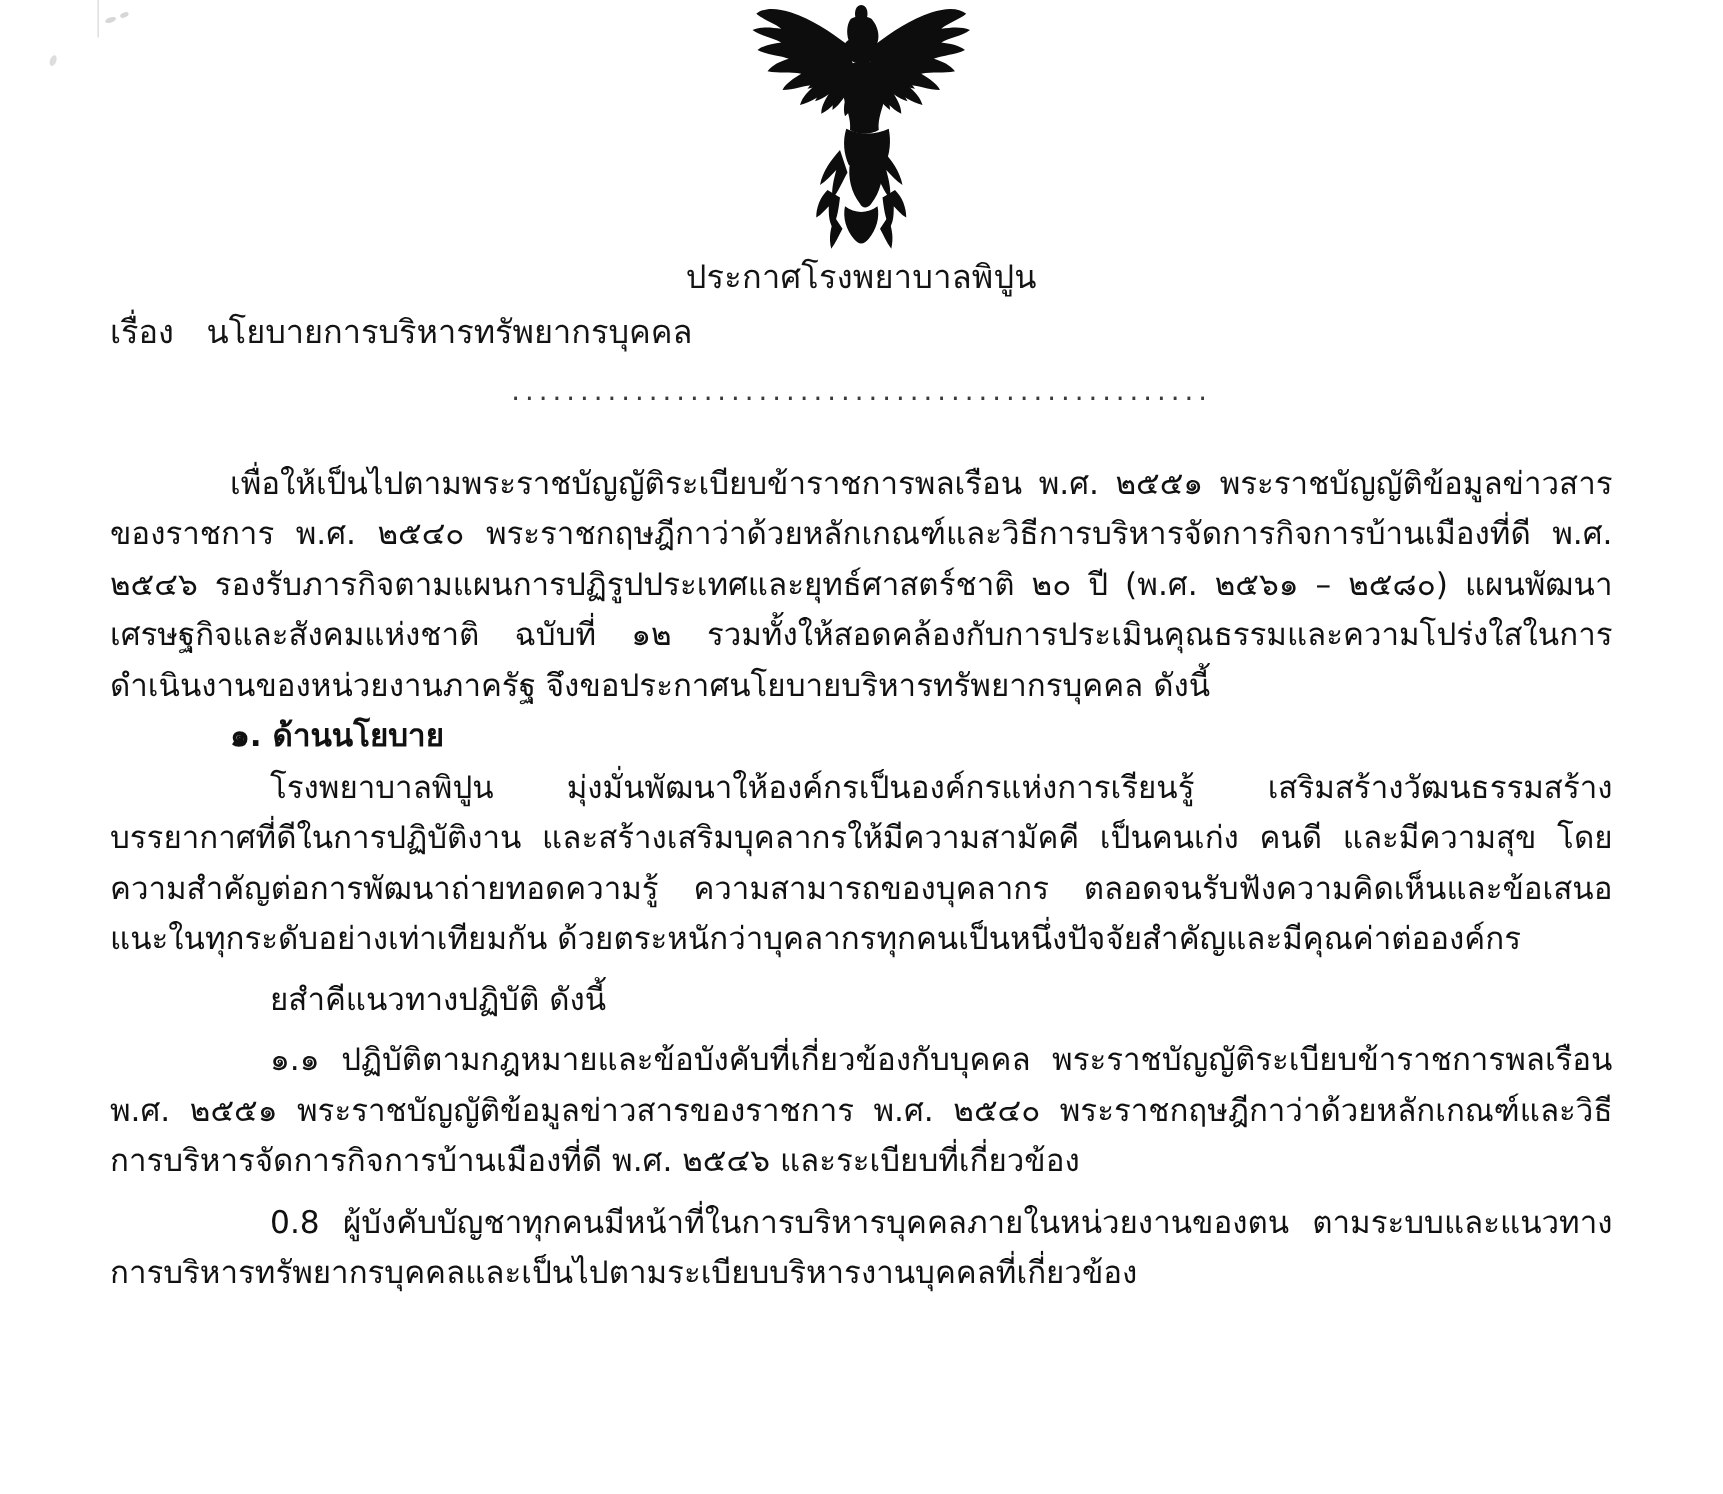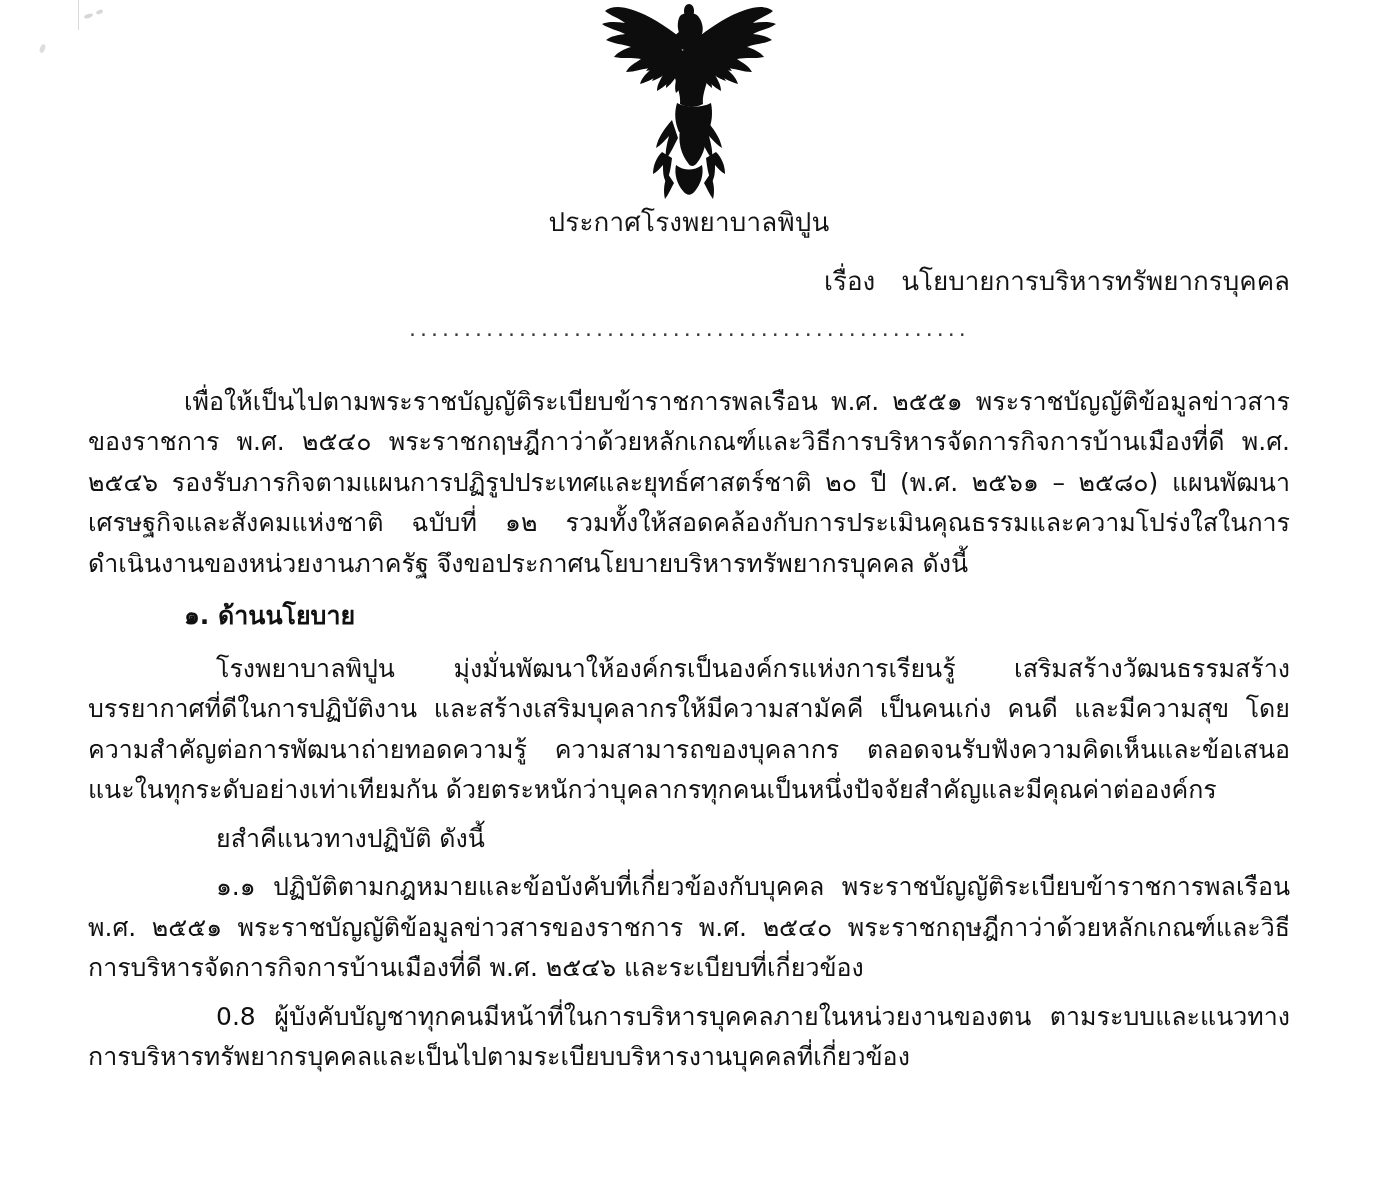--- a/index.html
+++ b/index.html
@@ -39,25 +39,25 @@
   }
   
   .head-line {
     text-align: center;
     font-size: 26px;
     line-height: 1.55;
     letter-spacing: 0.2px;
     color: #141414;
   }
   .head-line-2 {
-    text-align: right;
+    text-align: left;
     font-size: 26px;
     line-height: 1.55;
     color: #141414;
-    margin-top: 19px;
+    margin-top: 4px;
   }
   .head-label {
     display: inline-block;
     margin-right: 26px;
   }
   .dot-rule {
     width: 560px;
     margin: 16px auto 0 auto;
     text-align: center;
     font-size: 22px;
@@ -80,21 +80,21 @@
     margin: 0 0 0 0;
     text-indent: 0;
   }
   .indent-1 { text-indent: 96px; }
   .indent-2 { text-indent: 128px; }
   .section-title {
     font-weight: bold;
     margin-top: 2px;
     text-indent: 96px;
   }
-  .gap-sm { margin-top: 12px; }
+  .gap-sm { margin-top: 0; }
   .gap-md { margin-top: 8px; }
   
   .speckle {
     position: absolute;
     background: #c9c9c9;
     border-radius: 50%;
     opacity: .75;
   }
   .sp1 { left: 84px;  top: 14px;  width: 9px;  height: 4px; transform: rotate(-18deg); }
   .sp2 { left: 96px;  top: 10px;  width: 7px;  height: 4px; transform: rotate(-22deg); }

